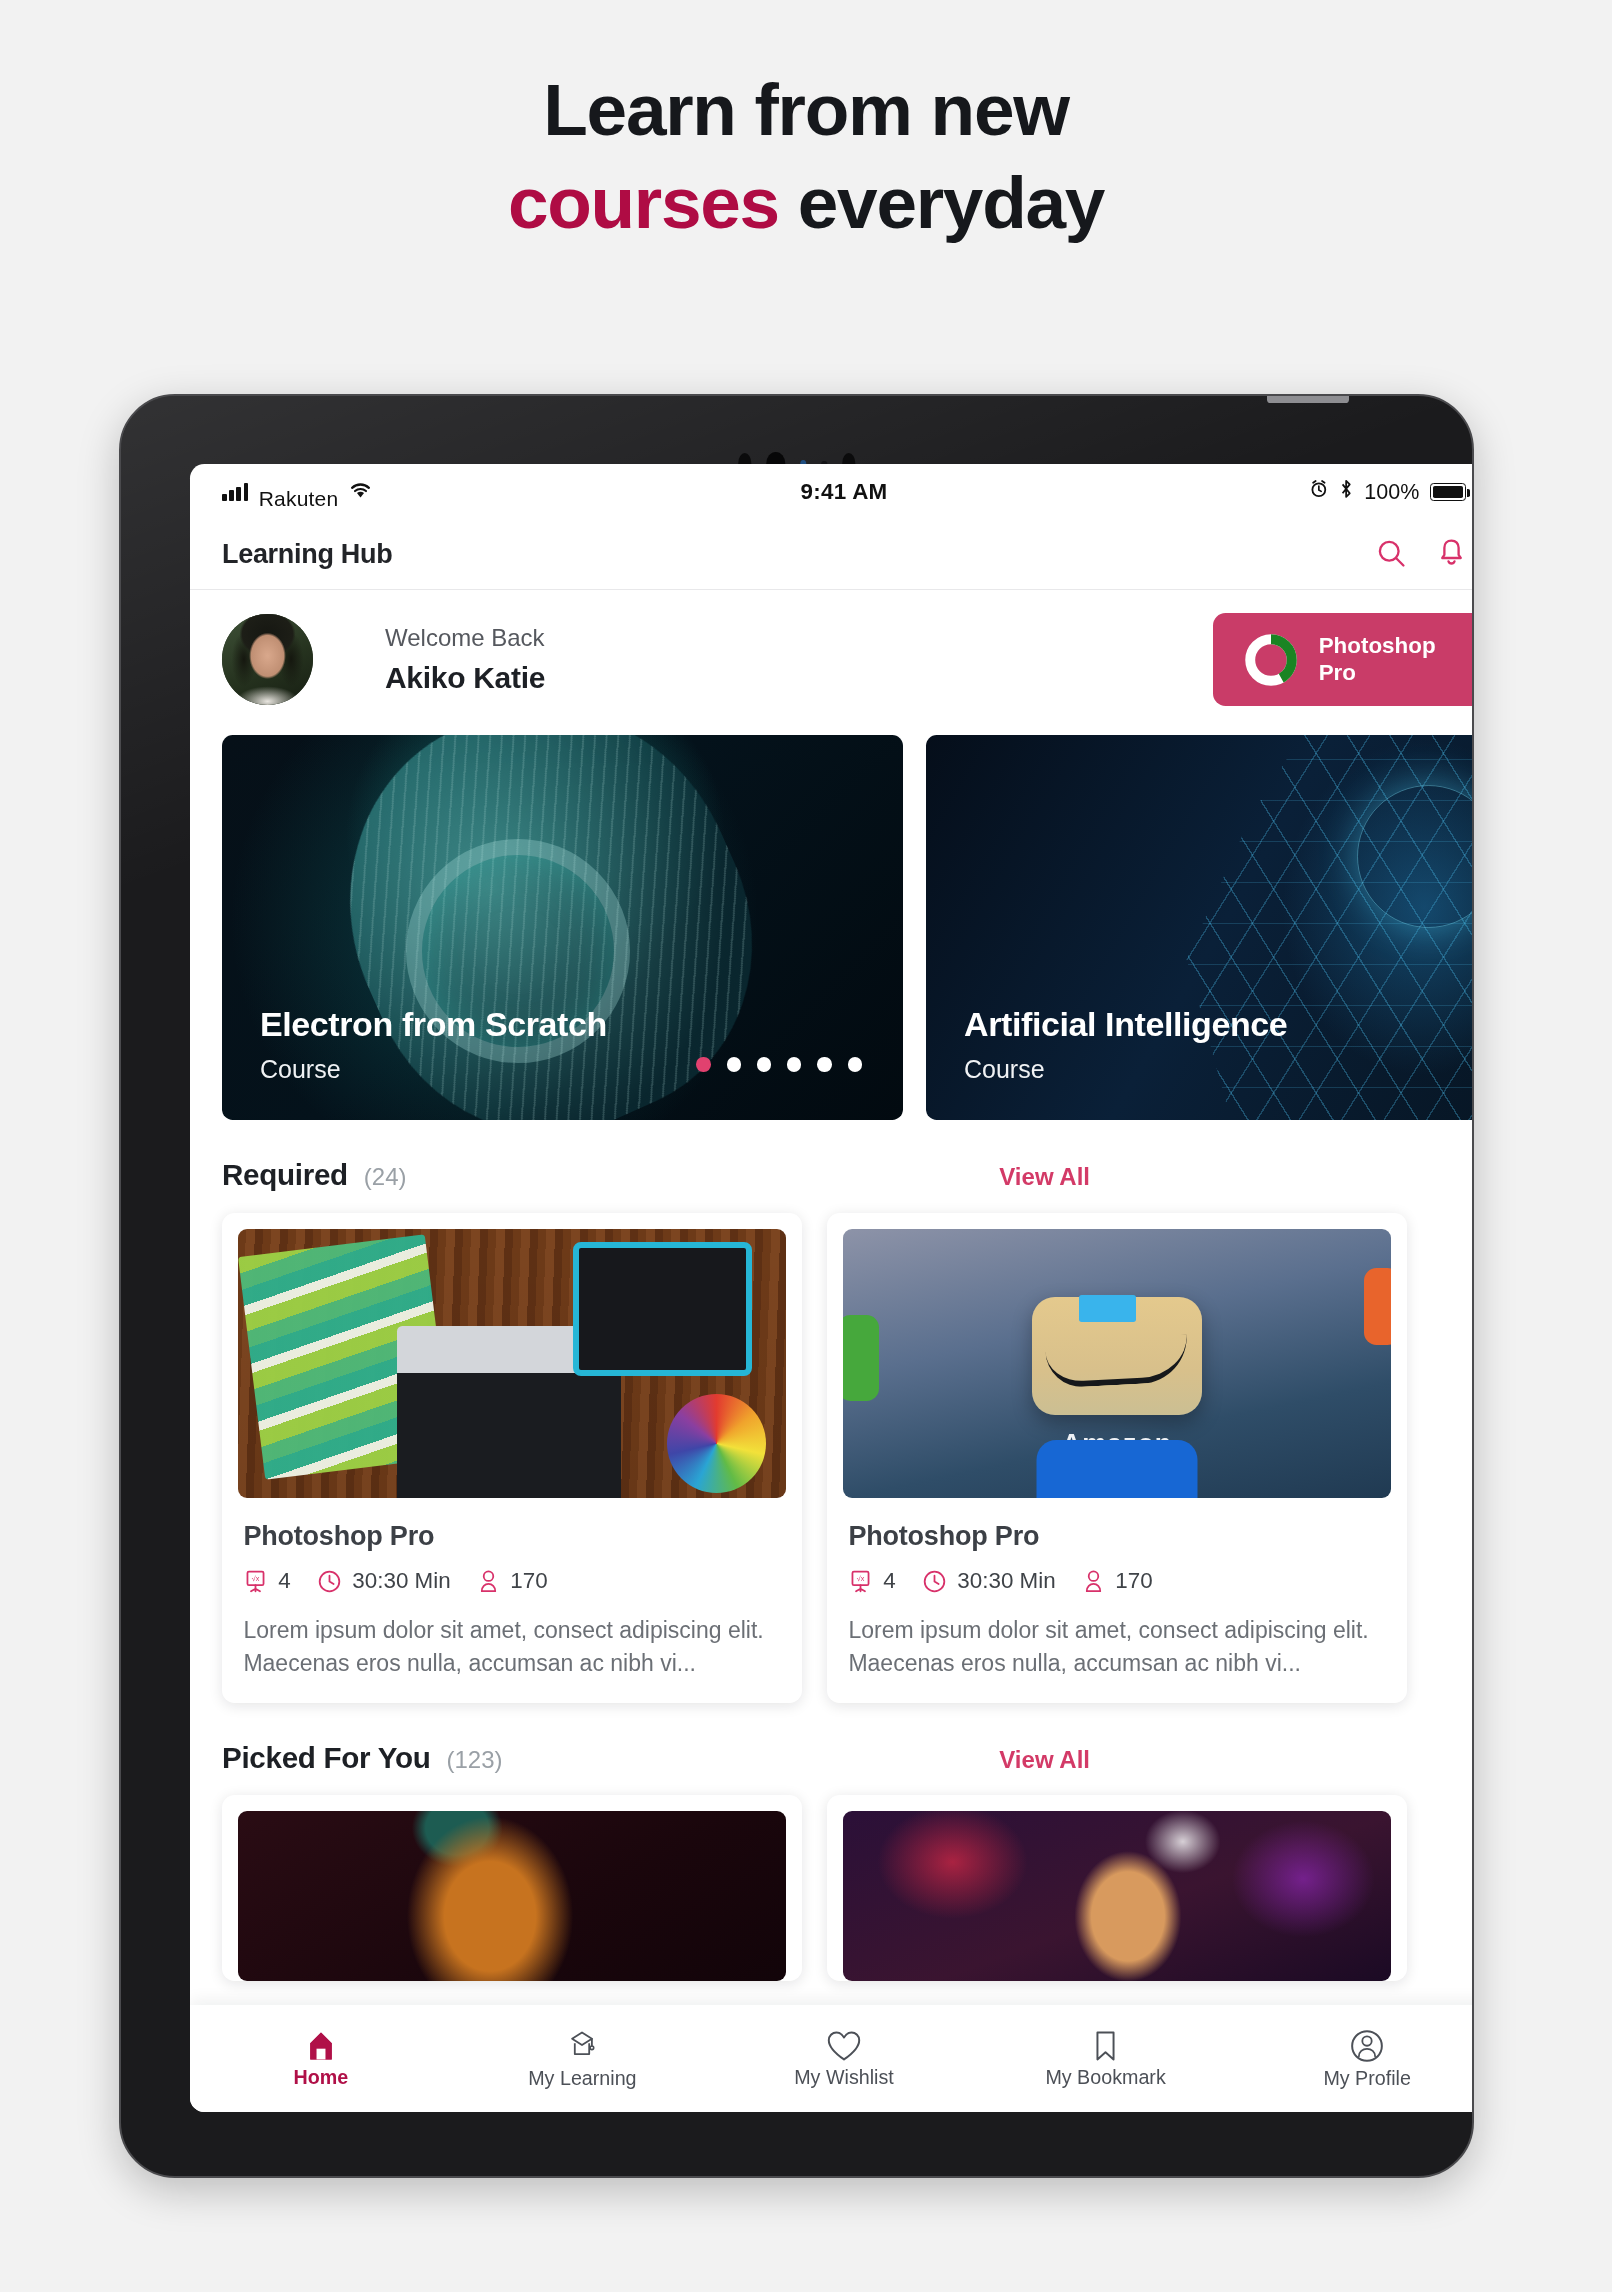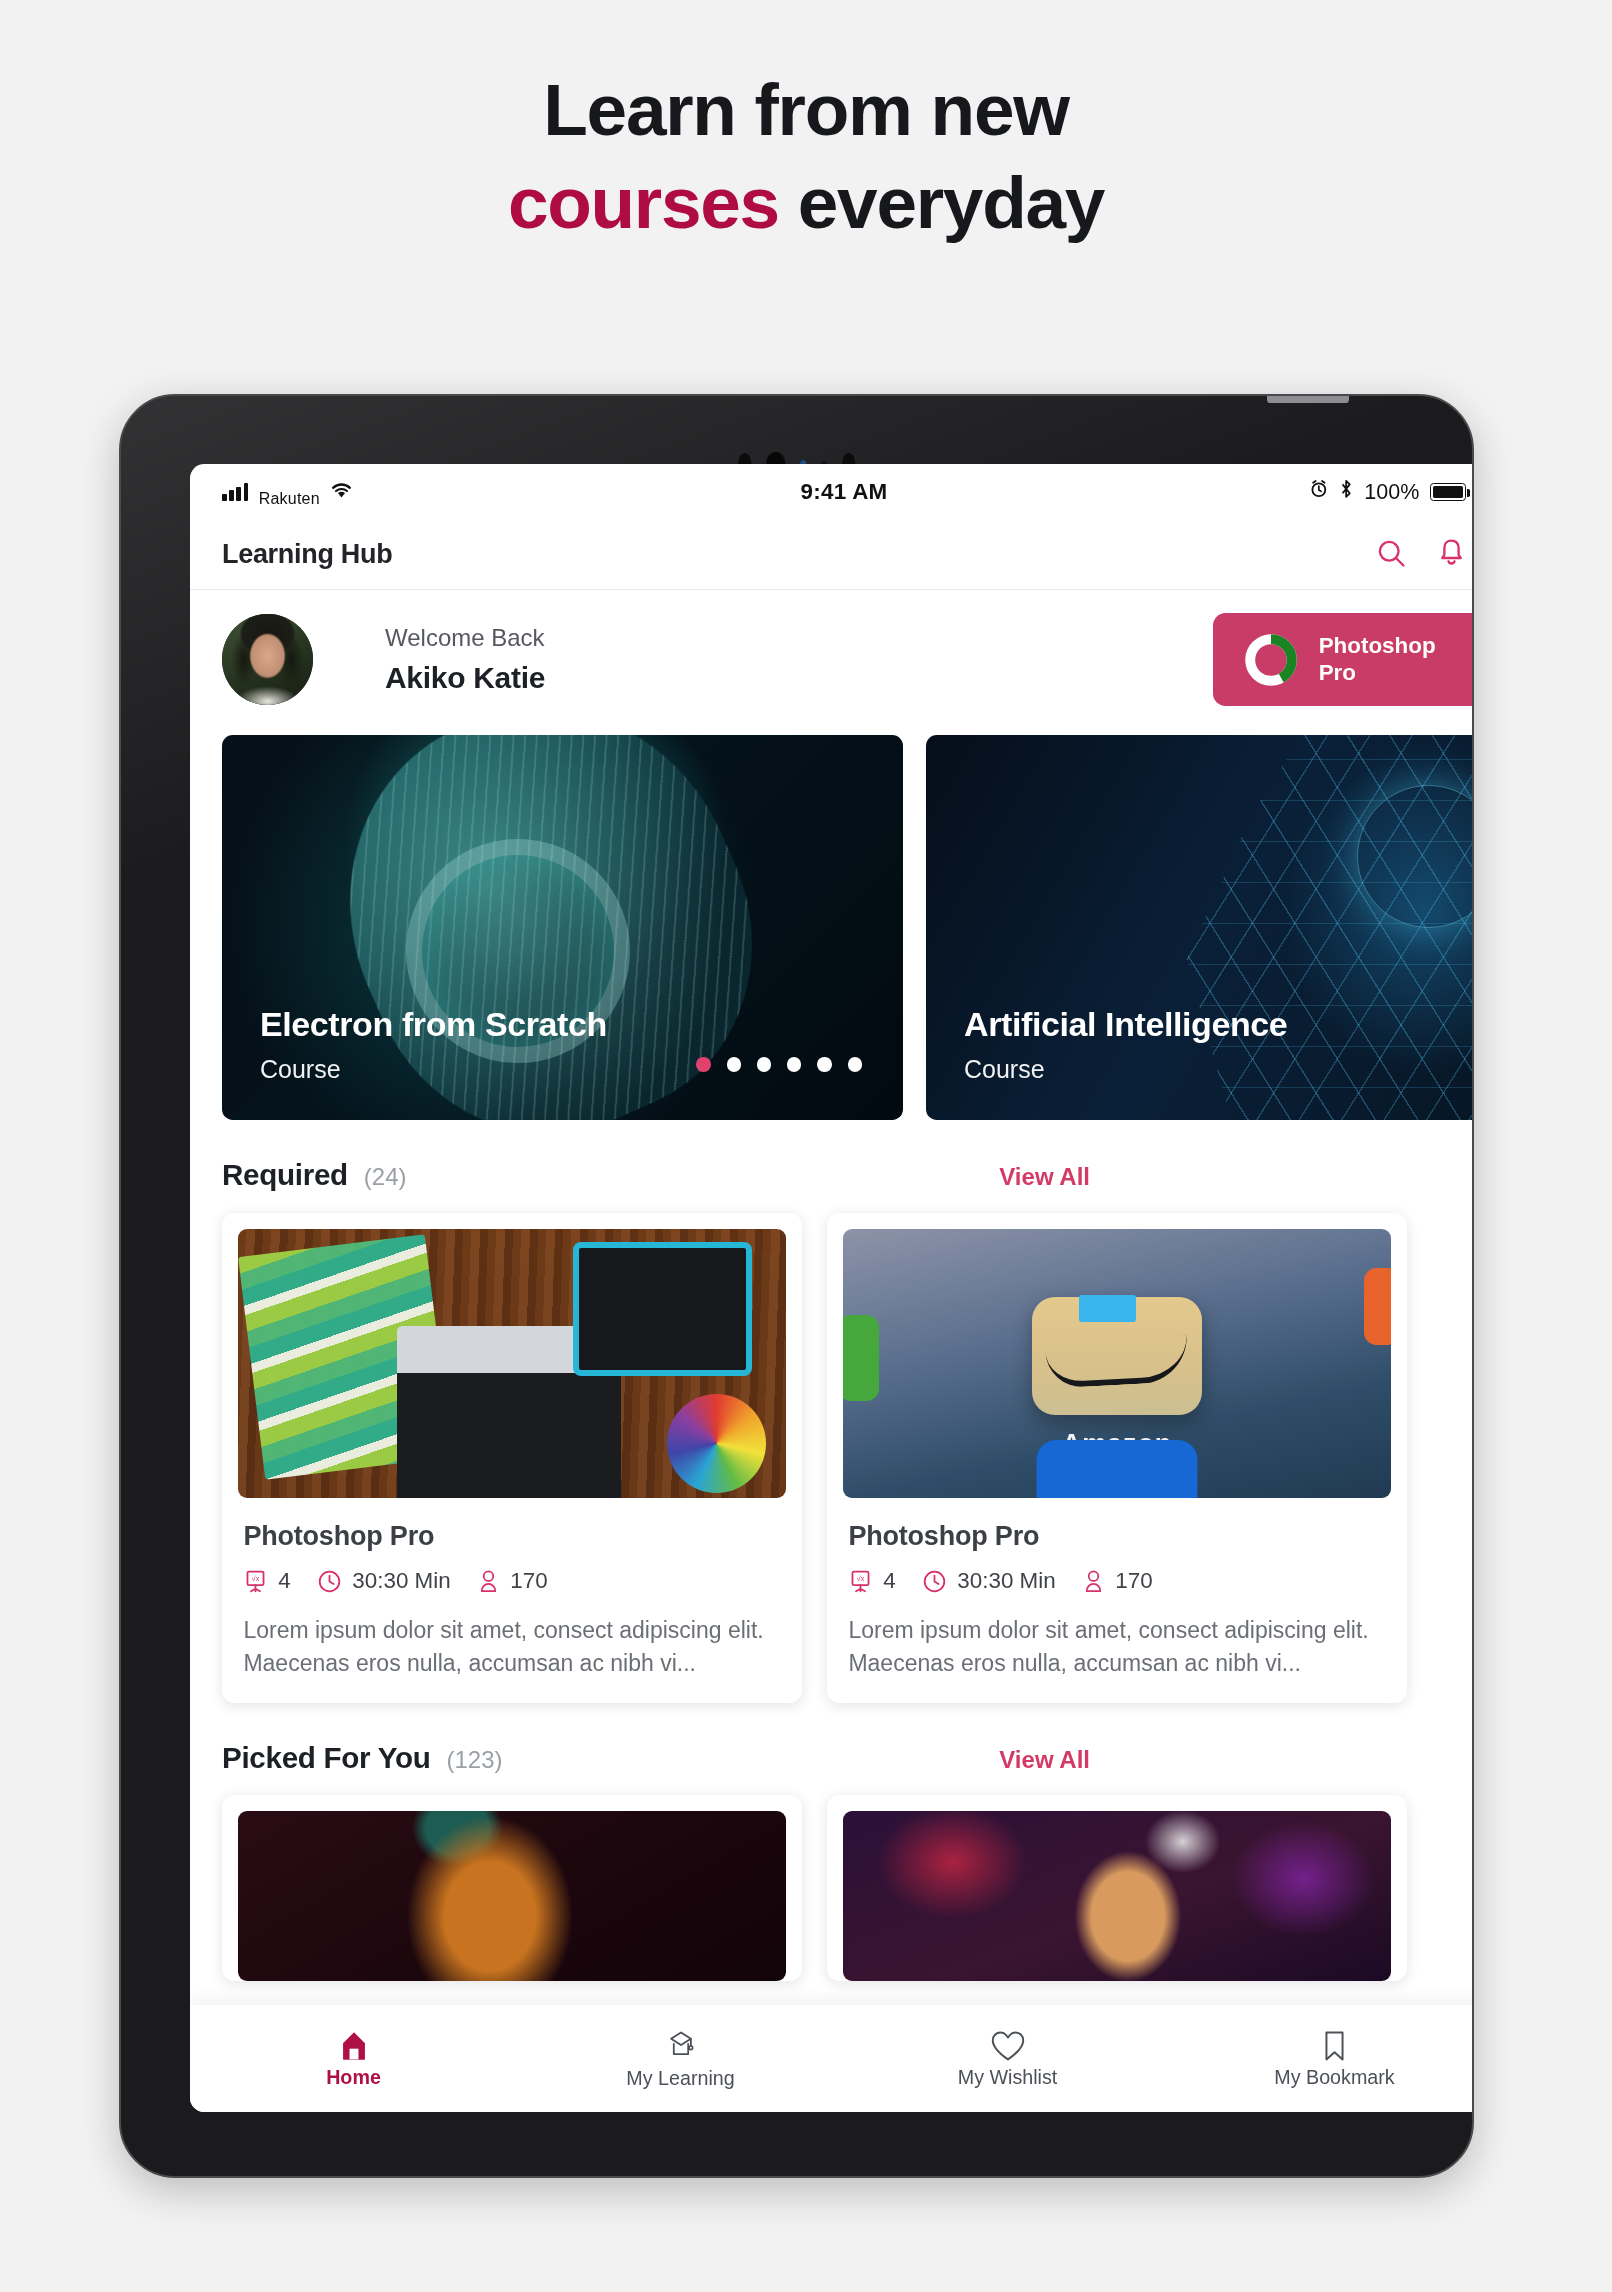--- a/index.html
+++ b/index.html
@@ -65,21 +65,21 @@
   .statusbar {
     height: 56px; display: flex; align-items: center;
     padding: 0 32px; font-size: 21.5px; color: #111; font-weight: 500;
     position: relative;
   }
   .sb-left { display: flex; align-items: center; gap: 10.7px; }
   .sig { display: flex; align-items: flex-end; gap: 2.7px; height: 18px; }
   .sig i { width: 4.5px; background: #111; border-radius: 0.9px; display: block; }
   .sig i:nth-child(1){height:7.2px} .sig i:nth-child(2){height:10.7px}
   .sig i:nth-child(3){height:14.3px} .sig i:nth-child(4){height:18px}
-  .carrier { font-size: 16px; letter-spacing: 0.2px; margin-top: 14px; }
+  .carrier { font-size: 21px; letter-spacing: 0.2px; margin-top: 14px; }
   .sb-center { position: absolute; left: 0; right: 0; text-align: center; font-size: 22.4px; font-weight: 600; letter-spacing: 0.3px; }
   .sb-right { margin-left: auto; display: flex; align-items: center; gap: 10.7px; position: relative; z-index: 2; }
   .batt { width: 36px; height: 18px; border: 1.8px solid #111; border-radius: 3.6px; position: relative; }
   .batt::after { content:""; position:absolute; right:-4.5px; top:5.4px; width:2.7px; height:7.2px; background:#111; border-radius:0 1.8px 1.8px 0;}
   .batt i { position:absolute; inset:1.8px; background:#111; border-radius:1.8px; display:block; }
 
   
   .appbar {
     height: 70px; display: flex; align-items: center;
     padding: 0 32px; border-bottom: 0.9px solid #e8e8ea;
@@ -532,17 +532,27 @@
         <span class="tl">My Wishlist</span>
       </div>
       <div class="tab">
         <span>
           <svg width="27" height="34" viewBox="0 0 30 38">
               <path d="M6 4h18v30l-9-8-9 8z" fill="none" stroke="#4c5057" stroke-width="2.2" stroke-linejoin="round"></path>
             </svg>
         </span>
         <span class="tl">My Bookmark</span>
       </div>
+      <div class="tab">
+        <span>
+          <svg width="36" height="36" viewBox="0 0 40 40">
+              <circle cx="20" cy="20" r="16.5" fill="none" stroke="#4c5057" stroke-width="2.2"></circle>
+              <circle cx="20" cy="14.5" r="5.2" fill="none" stroke="#4c5057" stroke-width="2"></circle>
+              <path d="M11 31.5c0-5 4-8.4 9-8.4s9 3.4 9 8.4" fill="none" stroke="#4c5057" stroke-width="2" stroke-linecap="round"></path>
+            </svg>
+        </span>
+        <span class="tl">My Profile</span>
+      </div>
     </div>
 
   </div>
 </div>
 
 
 </body></html>

